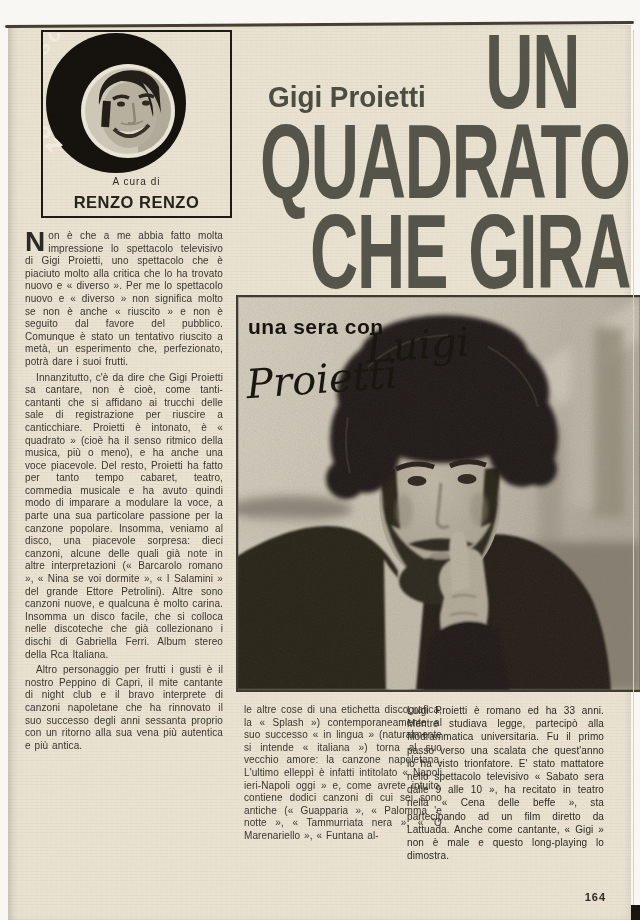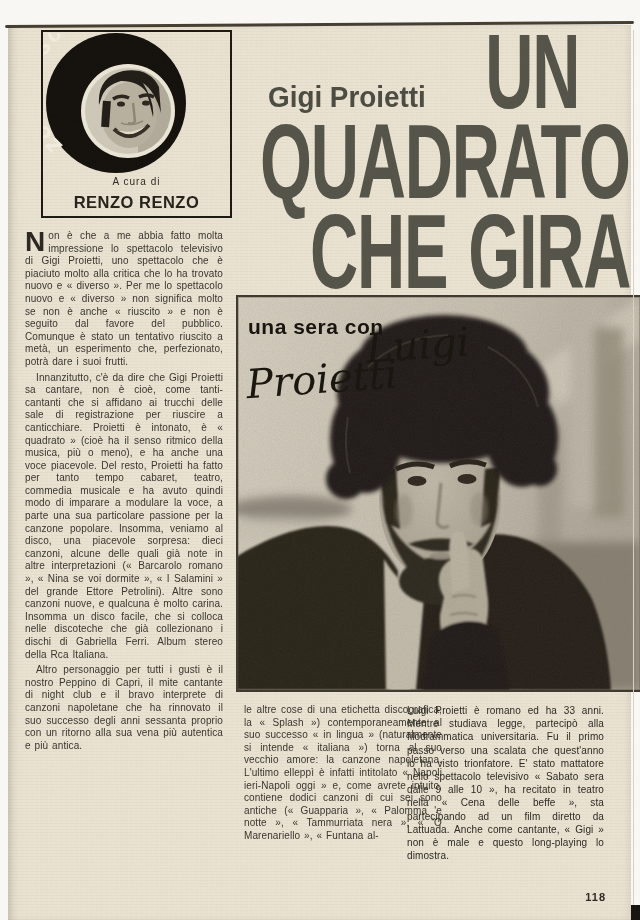--- a/index.html
+++ b/index.html
@@ -232,30 +232,30 @@
       <rect width="402" height="393" fill="none" stroke="#4a4438" stroke-width="1.5" opacity=".4"></rect>
     </svg>
     <div class="cap-prefix">una sera con</div>
     <div class="cap-script cap-s1">Luigi</div>
     <div class="cap-script cap-s2">Proietti</div>
   </div>
 
   <div class="col col1">
     <p><span class="dropcap">N</span><span>on è che a me abbia fatto molta impressione lo spettacolo televisivo di Gigi Proietti, uno spettacolo che è piaciuto molto alla critica che lo ha trovato nuovo e « diverso ». Per me lo spettacolo nuovo e « diverso » non significa molto se non è anche « riuscito » e non è seguito dal favore del pubblico. Comunque è stato un tentativo riuscito a metà, un esperimento che, perfezionato, potrà dare i suoi frutti.</span></p>
     <p class="ind">Innanzitutto, c'è da dire che Gigi Proietti sa cantare, non è cioè, come tanti-cantanti che si affidano ai trucchi delle sale di registrazione per riuscire a canticchiare. Proietti è intonato, è « quadrato » (cioè ha il senso ritmico della musica, più o meno), e ha anche una voce piacevole. Del resto, Proietti ha fatto per tanto tempo cabaret, teatro, commedia musicale e ha avuto quindi modo di imparare a modulare la voce, a parte una sua particolare passione per la canzone popolare. Insomma, veniamo al disco, una piacevole sorpresa: dieci canzoni, alcune delle quali già note in altre interpretazioni (« Barcarolo romano », « Nina se voi dormite », « I Salamini » del grande Ettore Petrolini). Altre sono canzoni nuove, e qualcuna è molto carina. Insomma un disco facile, che si colloca nelle discoteche che già collezionano i dischi di Gabriella Ferri. Album stereo della Rca Italiana.</p>
-    <p class="ind">Altro personaggio per tutti i gusti è il nostro Peppino di Capri, il mite cantante di night club e il bravo interprete di canzoni napoletane che ha rinnovato il suo successo degli anni sessanta proprio con un ritorno alla sua vena più autentica e più antica.</p>
+    <p class="ind">Altro personaggio per frutti i gusti è il nostro Peppino di Capri, il mite cantante di night club e il bravo interprete di canzoni napoletane che ha rinnovato il suo successo degli anni sessanta proprio con un ritorno alla sua vena più autentica e più antica.</p>
   </div>
   <div class="col col2">
     <p>le altre cose di una etichetta discografica, la « Splash ») contemporaneamente al suo successo « in lingua » (naturalmente si intende « italiana ») torna al suo vecchio amore: la canzone napoletana. L'ultimo elleppì è infatti intitolato « Napoli ieri-Napoli oggi » e, come avrete intuito, contiene dodici canzoni di cui sei sono antiche (« Guapparia », « Palomma 'e notte », « Tammurriata nera », « 'O Marenariello », « Funtana al-</p>
   </div>
   <div class="col col3">
     <p>Luigi Proietti è romano ed ha 33 anni. Mentre studiava legge, partecipò alla filodrammatica universitaria. Fu il primo passo verso una scalata che quest'anno lo ha visto trionfatore. E' stato mattatore nello spettacolo televisivo « Sabato sera dalle 9 alle 10 », ha recitato in teatro nella « Cena delle beffe », sta partecipando ad un film diretto da Lattuada. Anche come cantante, « Gigi » non è male e questo long-playing lo dimostra.</p>
   </div>
 
-  <div class="pagenum">118</div>
+  <div class="pagenum">164</div>
 </div>
 
 <div class="edge-top"></div>
 <div class="gutter-line"></div>
 <div class="corner-mark"></div>
 
 <svg class="noise-overlay" width="640" height="920">
   <filter id="pageNoise">
       <feTurbulence type="fractalNoise" baseFrequency="0.8" numOctaves="2"></feTurbulence>
     <feColorMatrix type="matrix" values="0 0 0 0 0.25  0 0 0 0 0.22  0 0 0 0 0.16  0 0 0 0.25 0"></feColorMatrix>

